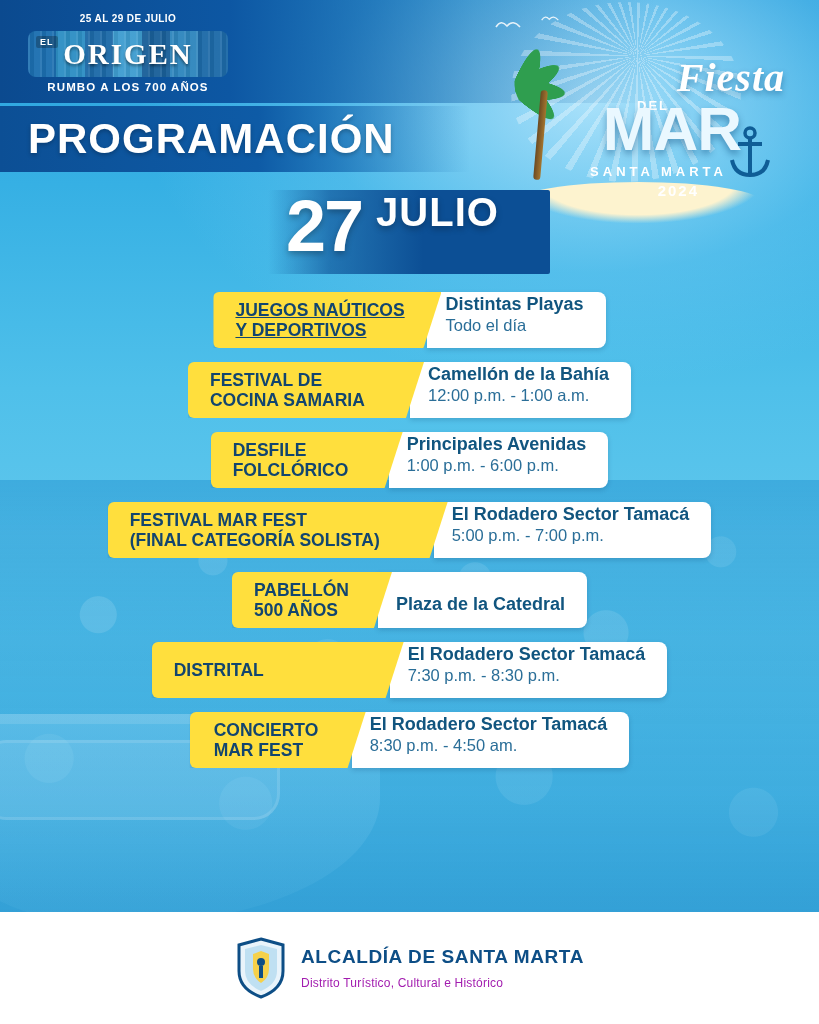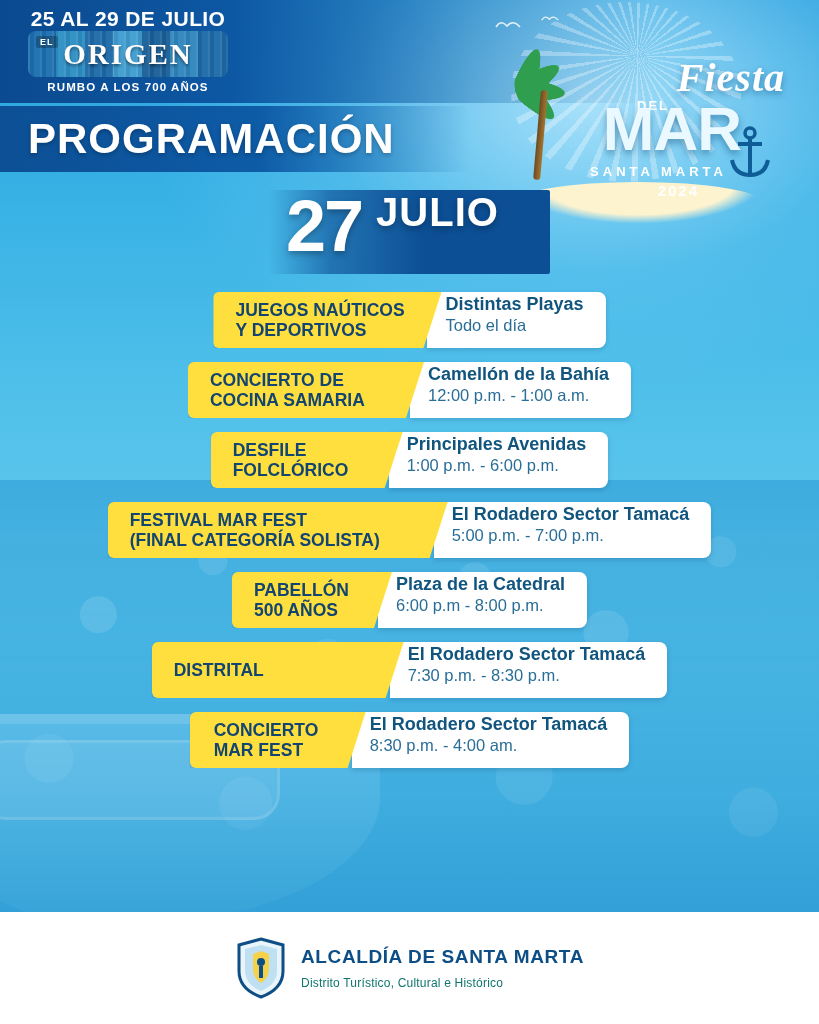--- a/index.html
+++ b/index.html
@@ -66,21 +66,21 @@
     background: linear-gradient(90deg, #0b4a8f 0%, #0d57a3 28%, rgba(18,95,165,0.35) 58%, rgba(20,110,180,0.0) 80%);
   }
   .origen-block {
     position: absolute;
     left: 28px; top: 10px;
     width: 200px;
     color: #ffffff;
     text-align: center;
   }
   .origen-dates {
-    font-size: 21px;
+    font-size: 10px;
     font-weight: 700;
     letter-spacing: 0.4px;
     line-height: 18px;
     margin-bottom: 3px;
     white-space: nowrap;
   }
   .origen-logo {
     position: relative;
     height: 46px;
     border-radius: 8px;
@@ -319,21 +319,21 @@
   }
   .footer-text .f1 {
     font-size: 19px;
     font-weight: 800;
     color: #0d4e86;
     letter-spacing: 0.6px;
   }
   .footer-text .f2 {
     font-size: 12px;
     font-weight: 400;
-    color: #0f766e;
+    color: #a21caf;
     letter-spacing: 0.2px;
     margin-top: 8px;
   }
 </style>
 </head>
 <body>
 
 <div class="poster">
 
   <div class="photo-texture"></div>
@@ -389,33 +389,33 @@
   </div>
 
   <div class="date-chip">
     <span class="date-num">27</span>
     <span class="date-month">JULIO</span>
   </div>
 
   <div class="schedule">
 
     <div class="row">
-      <div class="label" style="min-width: 228px;">
+      <div class="label" style="min-width: 228px; text-decoration: underline;">
         <span class="l1">JUEGOS NAÚTICOS</span>
         <span class="l2">Y DEPORTIVOS</span>
       </div>
       <div class="detail">
         <span class="place">Distintas Playas</span>
         <span class="time">Todo el día</span>
       </div>
     </div>
 
     <div class="row">
       <div class="label" style="min-width: 236px;">
-        <span class="l1">CONCIERTO DE</span>
+        <span class="l1">FESTIVAL DE</span>
         <span class="l2">COCINA SAMARIA</span>
       </div>
       <div class="detail">
         <span class="place">Camellón de la Bahía</span>
         <span class="time">12:00 p.m. - 1:00 a.m.</span>
       </div>
     </div>
 
     <div class="row">
       <div class="label" style="min-width: 192px;">
@@ -439,42 +439,41 @@
       </div>
     </div>
 
     <div class="row">
       <div class="label" style="min-width: 160px;">
         <span class="l1">PABELLÓN</span>
         <span class="l2">500 AÑOS</span>
       </div>
       <div class="detail">
         <span class="place">Plaza de la Catedral</span>
-        <span class="time">6:00 p.m - 8:00 p.m.</span>
       </div>
     </div>
 
     <div class="row">
       <div class="label" style="min-width: 252px;">
         <span class="l2">DISTRITAL</span>
       </div>
       <div class="detail">
         <span class="place">El Rodadero Sector Tamacá</span>
         <span class="time">7:30 p.m. - 8:30 p.m.</span>
       </div>
     </div>
 
     <div class="row">
       <div class="label" style="min-width: 176px; padding-left: 24px;">
         <span class="l1">CONCIERTO</span>
         <span class="l2">MAR FEST</span>
       </div>
       <div class="detail">
         <span class="place">El Rodadero Sector Tamacá</span>
-        <span class="time">8:30 p.m. - 4:00 am.</span>
+        <span class="time">8:30 p.m. - 4:50 am.</span>
       </div>
     </div>
 
   </div>
 
   <div class="footer">
     <svg class="crest" viewBox="0 0 52 62">
       <path d="M26 2 L48 8 L48 34 Q48 52 26 60 Q4 52 4 34 L4 8 Z" fill="#e9f4fb" stroke="#0d4e86" stroke-width="3"></path>
       <path d="M26 8 L42 12 L42 34 Q42 47 26 54 Q10 47 10 34 L10 12 Z" fill="#bfe0f2"></path>
       <path d="M26 14 L34 17 L34 32 Q34 41 26 46 Q18 41 18 32 L18 17 Z" fill="#f6d14a"></path>

